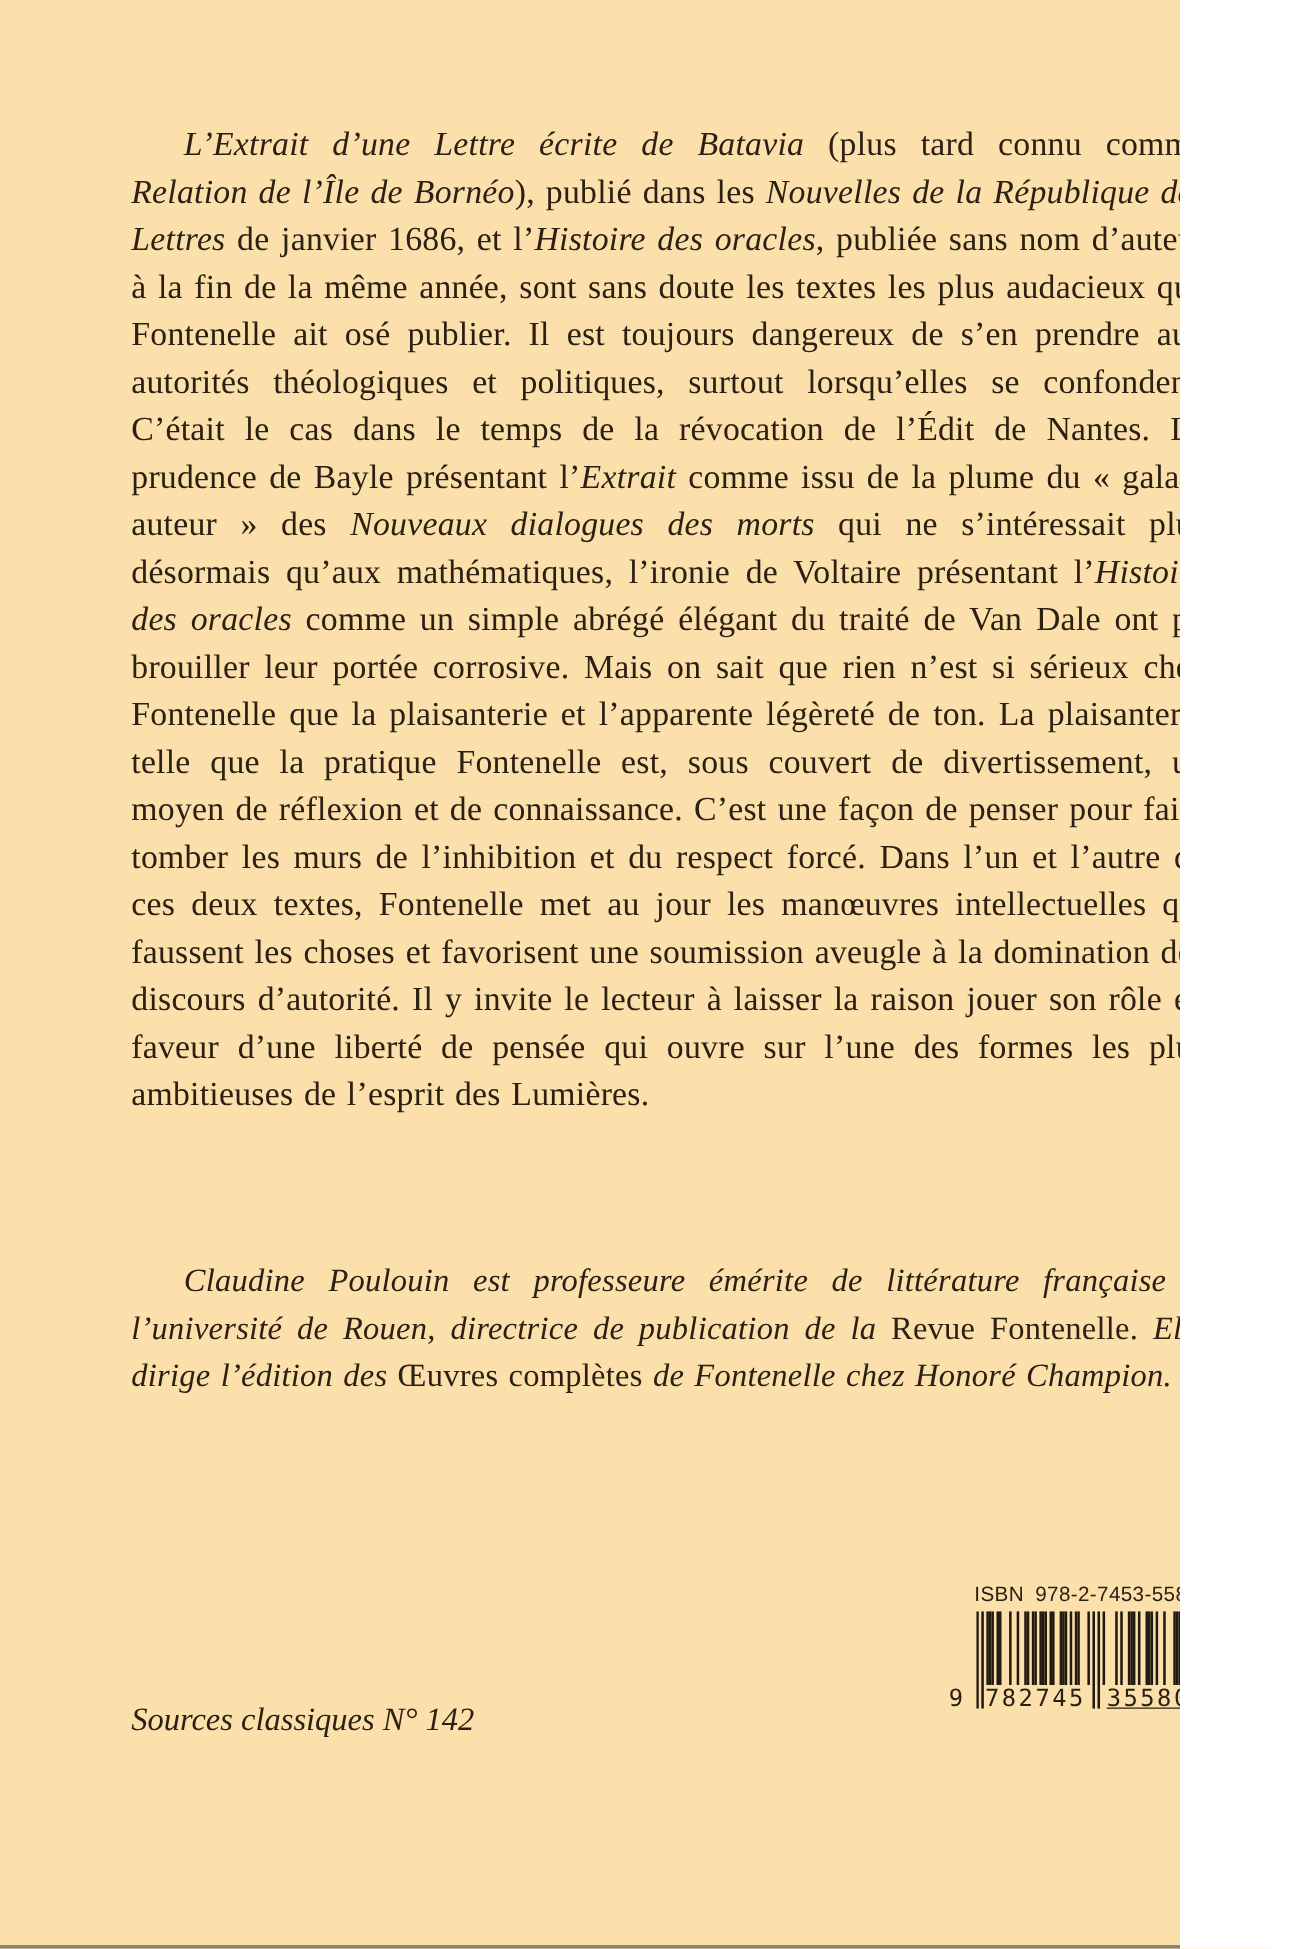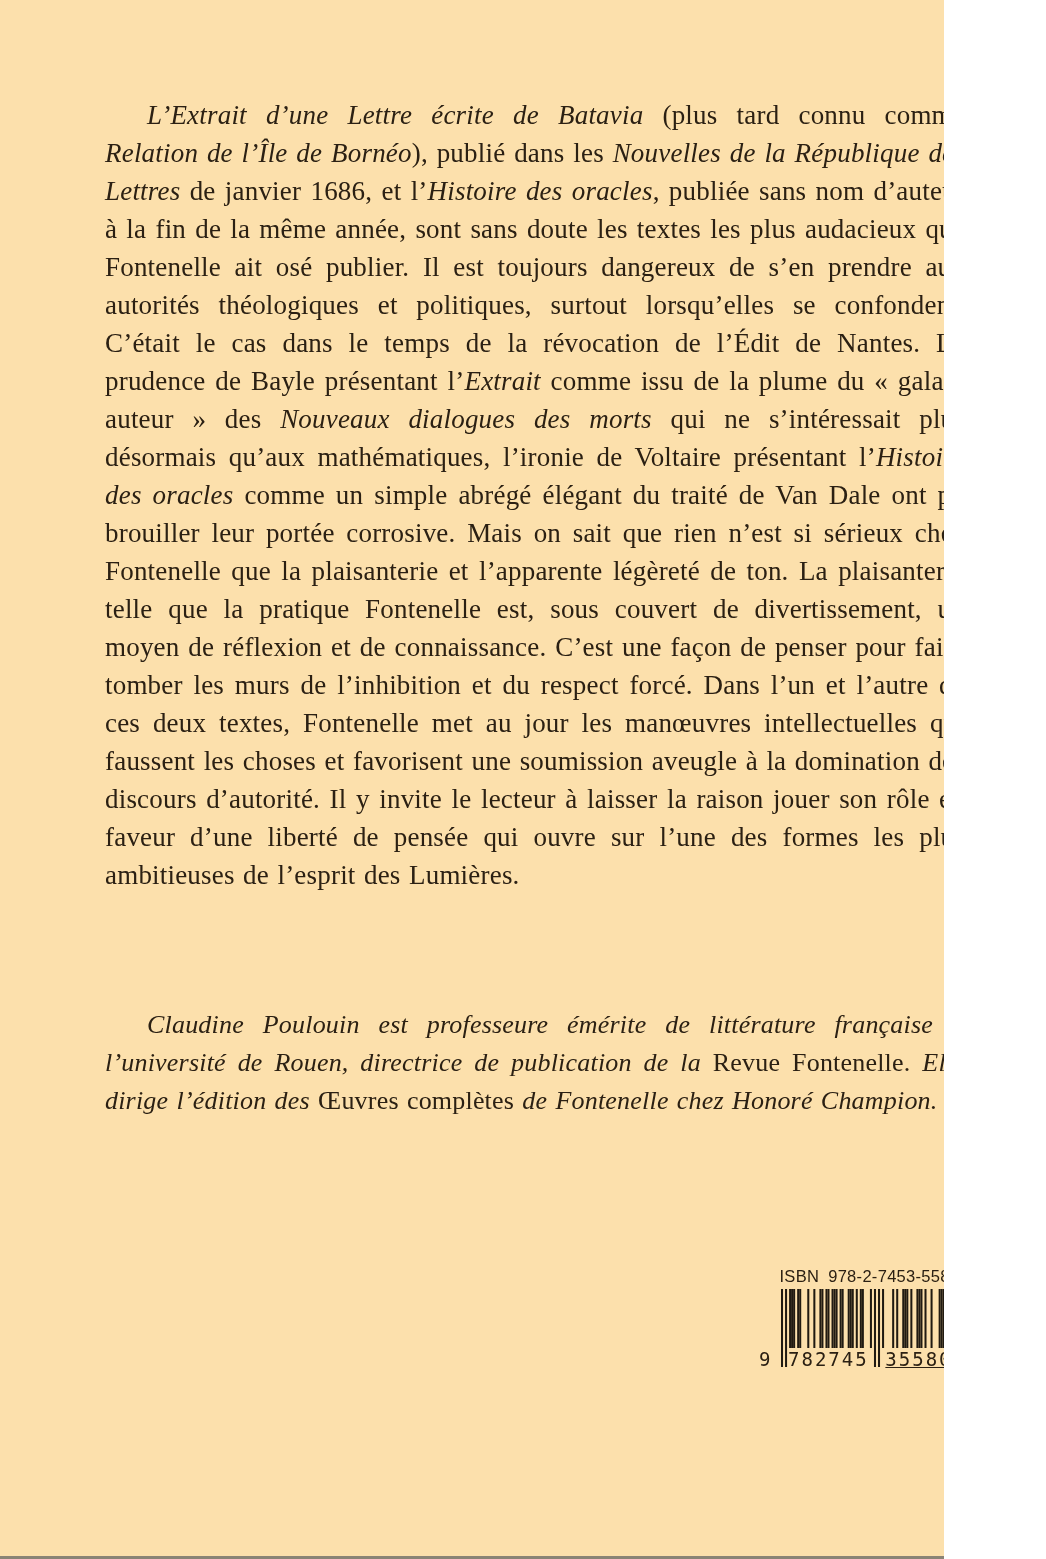--- a/index.html
+++ b/index.html
@@ -152,16 +152,17 @@
           <rect x="90" y="0" width="1" height="59" fill="#201a11"></rect>
           <rect x="92" y="0" width="1" height="78" fill="#201a11"></rect>
           <rect x="94" y="0" width="1" height="78" fill="#201a11"></rect>
         </svg>
       <span class="ean-digit ean-first">9</span>
       <span class="ean-digit ean-g1">782745</span>
       <span class="ean-digit ean-g2">355805</span>
     </div>
   </div>
 
+  <p class="collection">Sources classiques N° 142</p>
 
   <div class="bottom-edge"></div>
 
 </div>
 
 </body></html>

